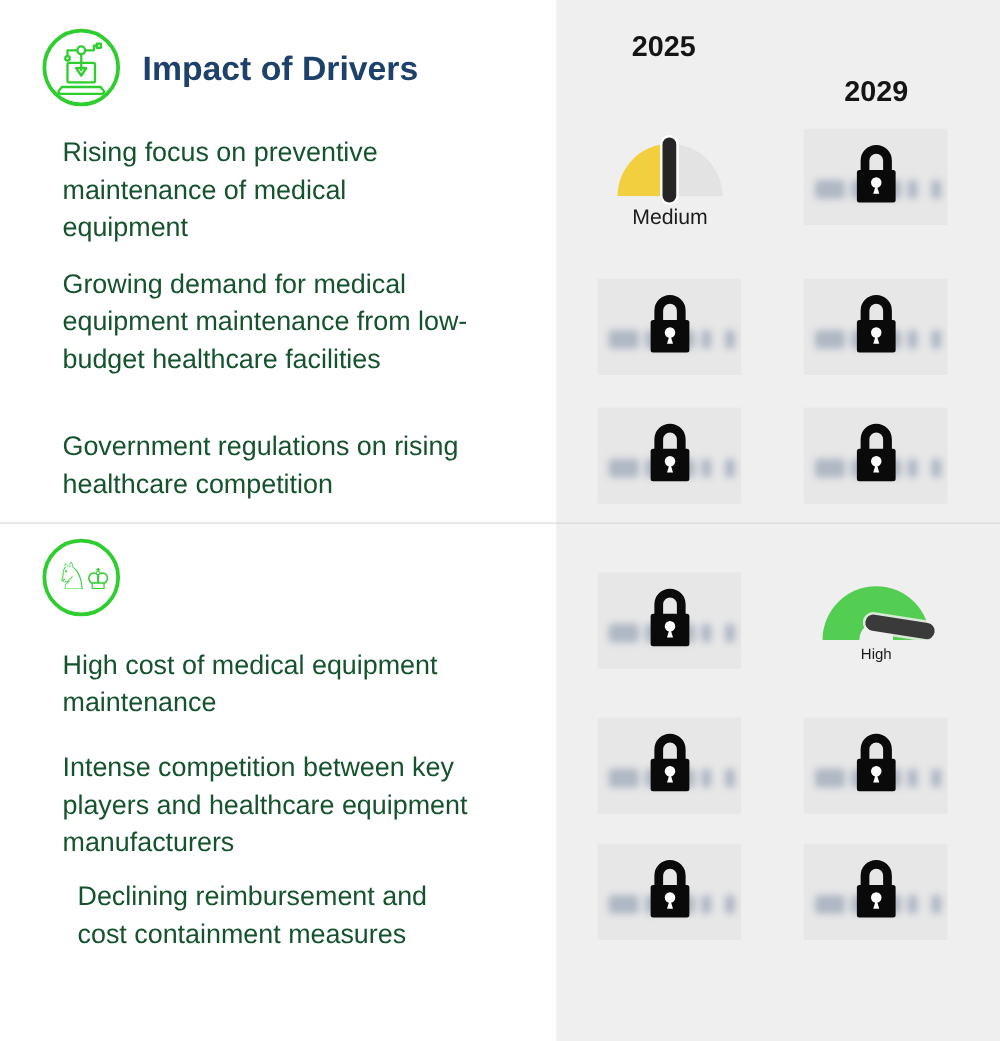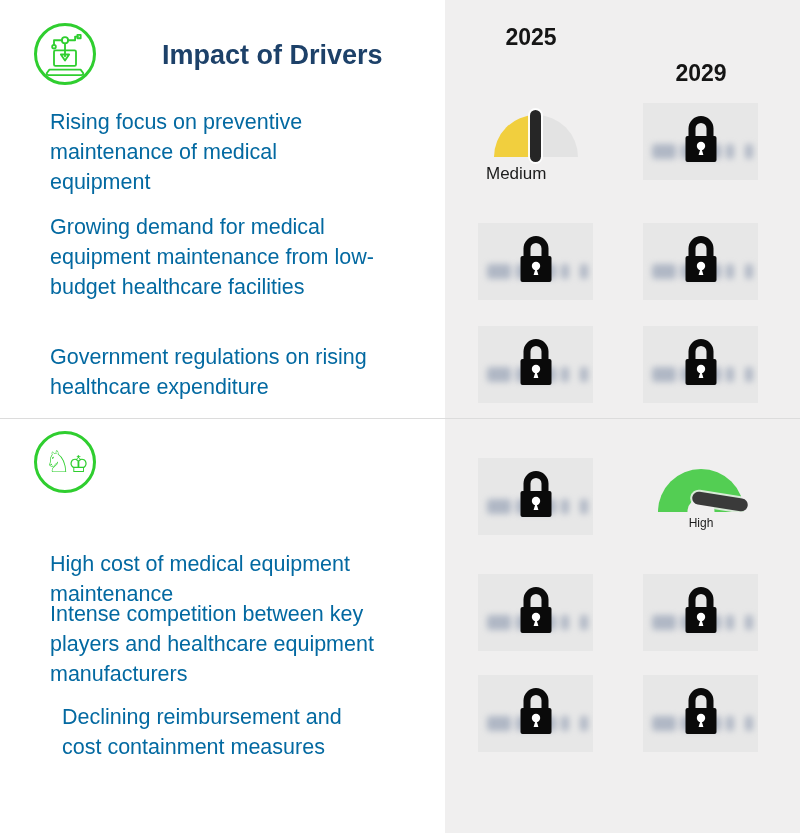--- a/index.html
+++ b/index.html
@@ -12,26 +12,26 @@
 
   .section-icon{position:absolute;width:62px;height:62px;border:3px solid #2fce2f;border-radius:50%;
     background:#ffffff;display:flex;align-items:center;justify-content:center;box-sizing:border-box;}
   #drivers-icon{left:34px;top:23px;}
   #challenges-icon{left:34px;top:431px;}
   .chess-glyphs{color:#2fce2f;font-family:"DejaVu Sans",sans-serif;letter-spacing:-3px;line-height:1;}
   .chess-glyphs .big{font-size:30px;}
   .chess-glyphs .small{font-size:23px;}
 
   .section-title{position:absolute;left:114px;font-weight:bold;font-size:27px;color:#1d4169;white-space:nowrap;}
-  #drivers-title{top:40px;margin-left:48px;}
+  #drivers-title{top:40px;}
   #challenges-title{top:449px;}
 
-  .item{position:absolute;left:50px;width:324px;font-size:21.5px;line-height:30px;color:#0369a1;}
+  .item{position:absolute;left:50px;width:324px;font-size:21.5px;line-height:30px;color:#14532d;}
   #d1{top:107px;} #d2{top:212px;} #d3{top:342px;}
-  #c1{top:517px;margin-top:32px;} #c2{top:599px;} #c3{top:702px;margin-left:12px;}
+  #c1{top:517px;} #c2{top:599px;} #c3{top:702px;margin-left:12px;}
 
   .col-header{position:absolute;top:24px;width:124px;text-align:center;font-size:23px;font-weight:bold;color:#151515;}
   #col-2025{left:469px;} #col-2029{left:639px;margin-top:36px;}
 
   .tile{position:absolute;width:115px;height:77px;background:#e7e7e7;overflow:hidden;}
   .t-c1{left:478px;} .t-c2{left:643px;}
   .t-r1{top:103px;} .t-r2{top:223px;} .t-r3{top:326px;}
   .t-r4{top:458px;} .t-r5{top:574px;} .t-r6{top:675px;}
 
   .blurline{position:absolute;left:9px;top:41px;height:15px;display:flex;gap:5px;filter:blur(3px);opacity:.62;}
@@ -39,21 +39,21 @@
   .blurline .b1{width:24px;} .blurline .b2{width:40px;} .blurline .b3{width:8px;}
   .blurline .b4{width:8px;margin-left:6px;}
 
   .lock-svg{position:absolute;left:50%;top:9px;transform:translateX(-50%);z-index:2;}
 
   .gauge-arc{position:absolute;border-radius:90px 90px 0 0;}
   #gauge-medium-arc{left:494px;top:115px;width:84px;height:42px;
     background:conic-gradient(from 270deg at 50% 100%, #f1cf3e 0deg 90deg, #e3e3e3 90deg 180deg);}
   #gauge-medium-needle{position:absolute;left:530px;top:110px;width:11px;height:52px;background:#262626;
     border-radius:6px;box-shadow:0 0 0 2px rgba(255,255,255,.9);}
-  #gauge-medium-label{position:absolute;left:486px;top:164px;width:100px;font-size:17px;color:#1c1c1c;}
+  #gauge-medium-label{position:absolute;left:486px;top:164px;width:100px;text-align:center;font-size:17px;color:#1c1c1c;}
 
   #gauge-high-arc{left:658px;top:469px;width:86px;height:43px;background:#53ce53;}
   #gauge-high-hole{position:absolute;left:50%;bottom:-13px;transform:translateX(-50%);
     width:27px;height:27px;border-radius:50%;background:#f0efef;}
   #gauge-high-needle{position:absolute;left:692px;top:495px;width:56px;height:13px;background:#3a3a3a;
     border-radius:7px;transform:rotate(9deg);box-shadow:0 0 0 2px rgba(240,239,239,.85);}
   #gauge-high-label{position:absolute;left:658px;top:516px;width:86px;text-align:center;font-size:12px;color:#1c1c1c;}
 </style>
 </head>
 <body>
@@ -75,21 +75,21 @@
       <path d="M24 12.4 V26.5"></path>
       <path d="M19.5 24.5 L24 31 L28.5 24.5 Z"></path>
       <rect x="12" y="20" width="24" height="17" rx="1.5"></rect>
       <path d="M7 41 H41 L44 45 Q44 47 41.5 47 H6.5 Q4 47 4 45 Z"></path>
     </svg>
   </div>
   <div class="section-title" id="drivers-title">Impact of Drivers</div>
 
   <div class="item" id="d1">Rising focus on preventive maintenance of medical equipment</div>
   <div class="item" id="d2">Growing demand for medical equipment maintenance from low-budget healthcare facilities</div>
-  <div class="item" id="d3">Government regulations on rising healthcare expenditure</div>
+  <div class="item" id="d3">Government regulations on rising healthcare competition</div>
 
   <div class="divider"></div>
 
   <div class="section-icon" id="challenges-icon">
     <div class="chess-glyphs"><span class="big">♘</span><span class="small">♔</span></div>
   </div>
 
   <div class="item" id="c1">High cost of medical equipment maintenance</div>
   <div class="item" id="c2">Intense competition between key players and healthcare equipment manufacturers</div>
   <div class="item" id="c3">Declining reimbursement and cost containment measures</div>

